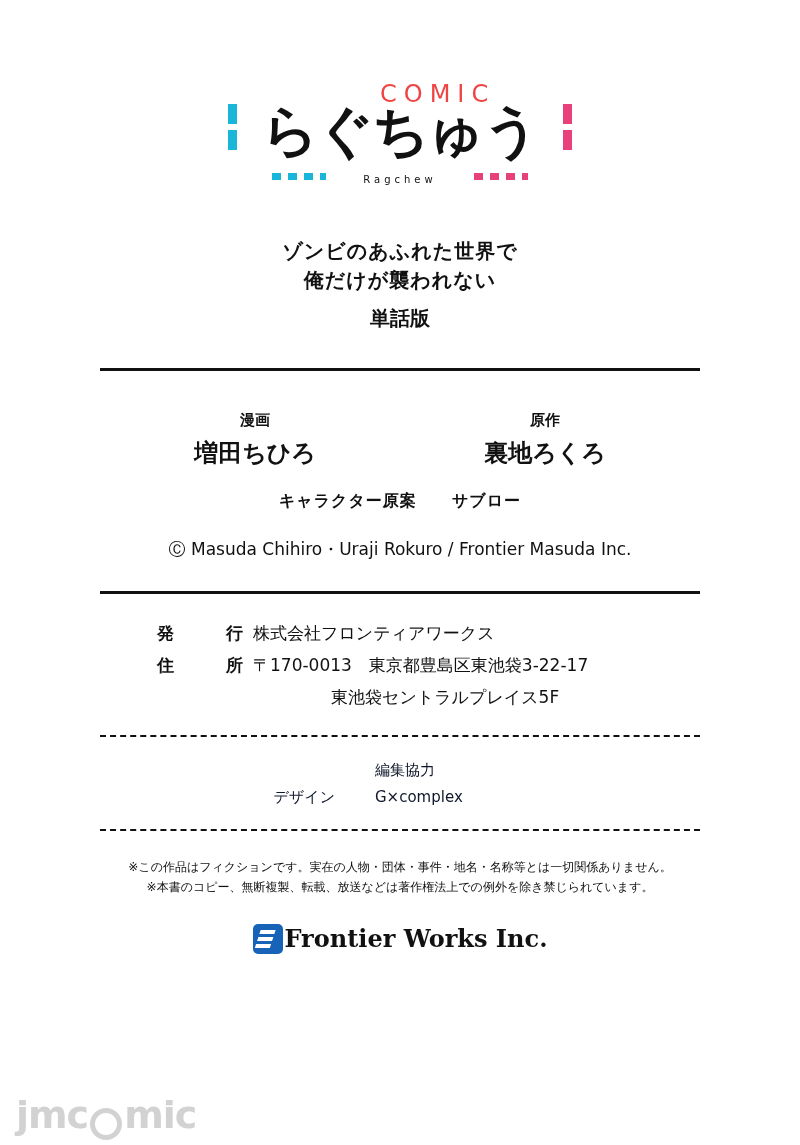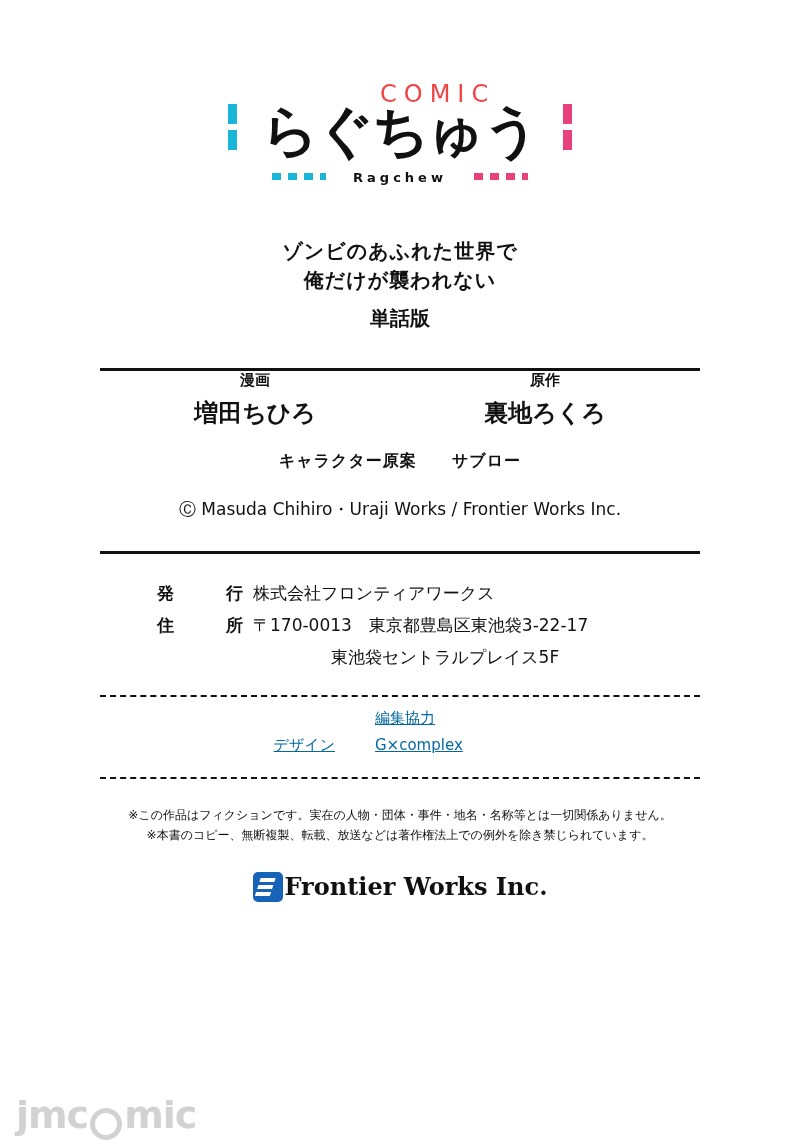--- a/index.html
+++ b/index.html
@@ -57,22 +57,22 @@
     color: #111111;
     font-family: "DejaVu Sans", sans-serif;
     white-space: nowrap;
   }
   .logo-ragchew {
     position: absolute;
     bottom: 4px;
     left: 0;
     width: 360px;
     text-align: center;
-    font-size: 13px;
-    font-weight: bold;
+    font-size: 10px;
+    font-weight: normal;
     letter-spacing: 4px;
     color: #111111;
     font-family: "DejaVu Sans", sans-serif;
   }
   .dash-left, .dash-right {
     position: absolute;
     bottom: 9px;
     width: 54px;
     height: 7px;
     background:
@@ -119,20 +119,21 @@
     margin: 0 auto;
     border-top: 3px solid #111111;
   }
   .rule-dashed {
     width: 600px;
     margin: 0 auto;
     border-top: 2px dashed #111111;
   }
 
   .credits {
+    margin-top: 40px;
   }
   .credits-row {
     display: flex;
     justify-content: center;
     gap: 120px;
     text-align: center;
   }
   .credit-col {
     min-width: 170px;
   }
@@ -190,25 +191,24 @@
     width: 390px;
     text-align: left;
   }
   .pub-value.indent {
     padding-left: 78px;
     box-sizing: border-box;
   }
 
   
   .staff-block {
-    margin-top: 12px;
+    margin-top: 24px;
     font-size: 15px;
-    color: #0369a1;
-    font-family: "DejaVu Sans", sans-serif;
-    text-decoration: underline;
+    color: #0f172a;
+    font-family: "DejaVu Sans", sans-serif;
   }
   .staff-row {
     display: flex;
     justify-content: center;
     margin-bottom: 8px;
   }
   .staff-label {
     width: 150px;
     text-align: right;
     padding-right: 40px;
@@ -326,21 +326,21 @@
       <div class="credit-col">
         <div class="credit-role">原作</div>
         <div class="credit-name">裏地ろくろ</div>
       </div>
     </div>
     <div class="chara-row">
       <span>キャラクター原案</span>
       <span style="display:inline-block;width:22px;"></span>
       <span>サブロー</span>
     </div>
-    <div class="copyright">Ⓒ Masuda Chihiro・Uraji Works / Frontier Works Inc.</div>
+    <div class="copyright">Ⓒ Masuda Chihiro・Uraji Rokuro / Frontier Masuda Inc.</div>
   </div>
 
   <div style="margin-top:30px;">
     <div class="rule-solid"></div>
   </div>
 
   <div class="pub-block">
     <div class="pub-row">
       <div class="pub-label">発行</div>
       <div class="pub-value">株式会社フロンティアワークス</div>

